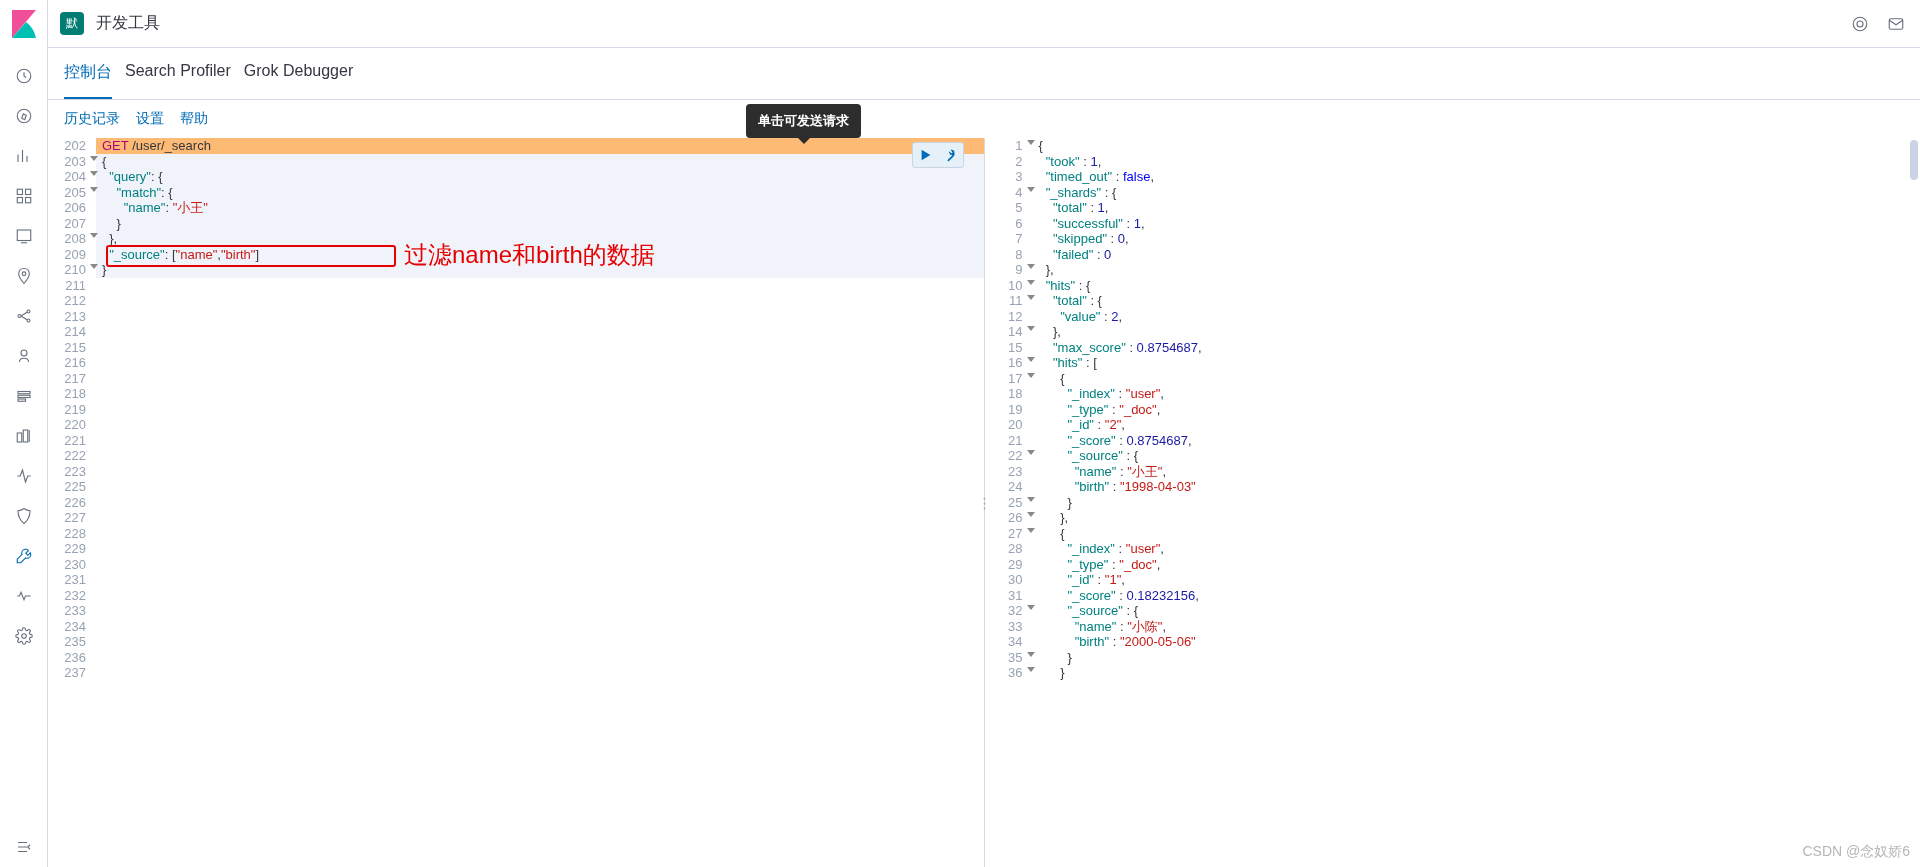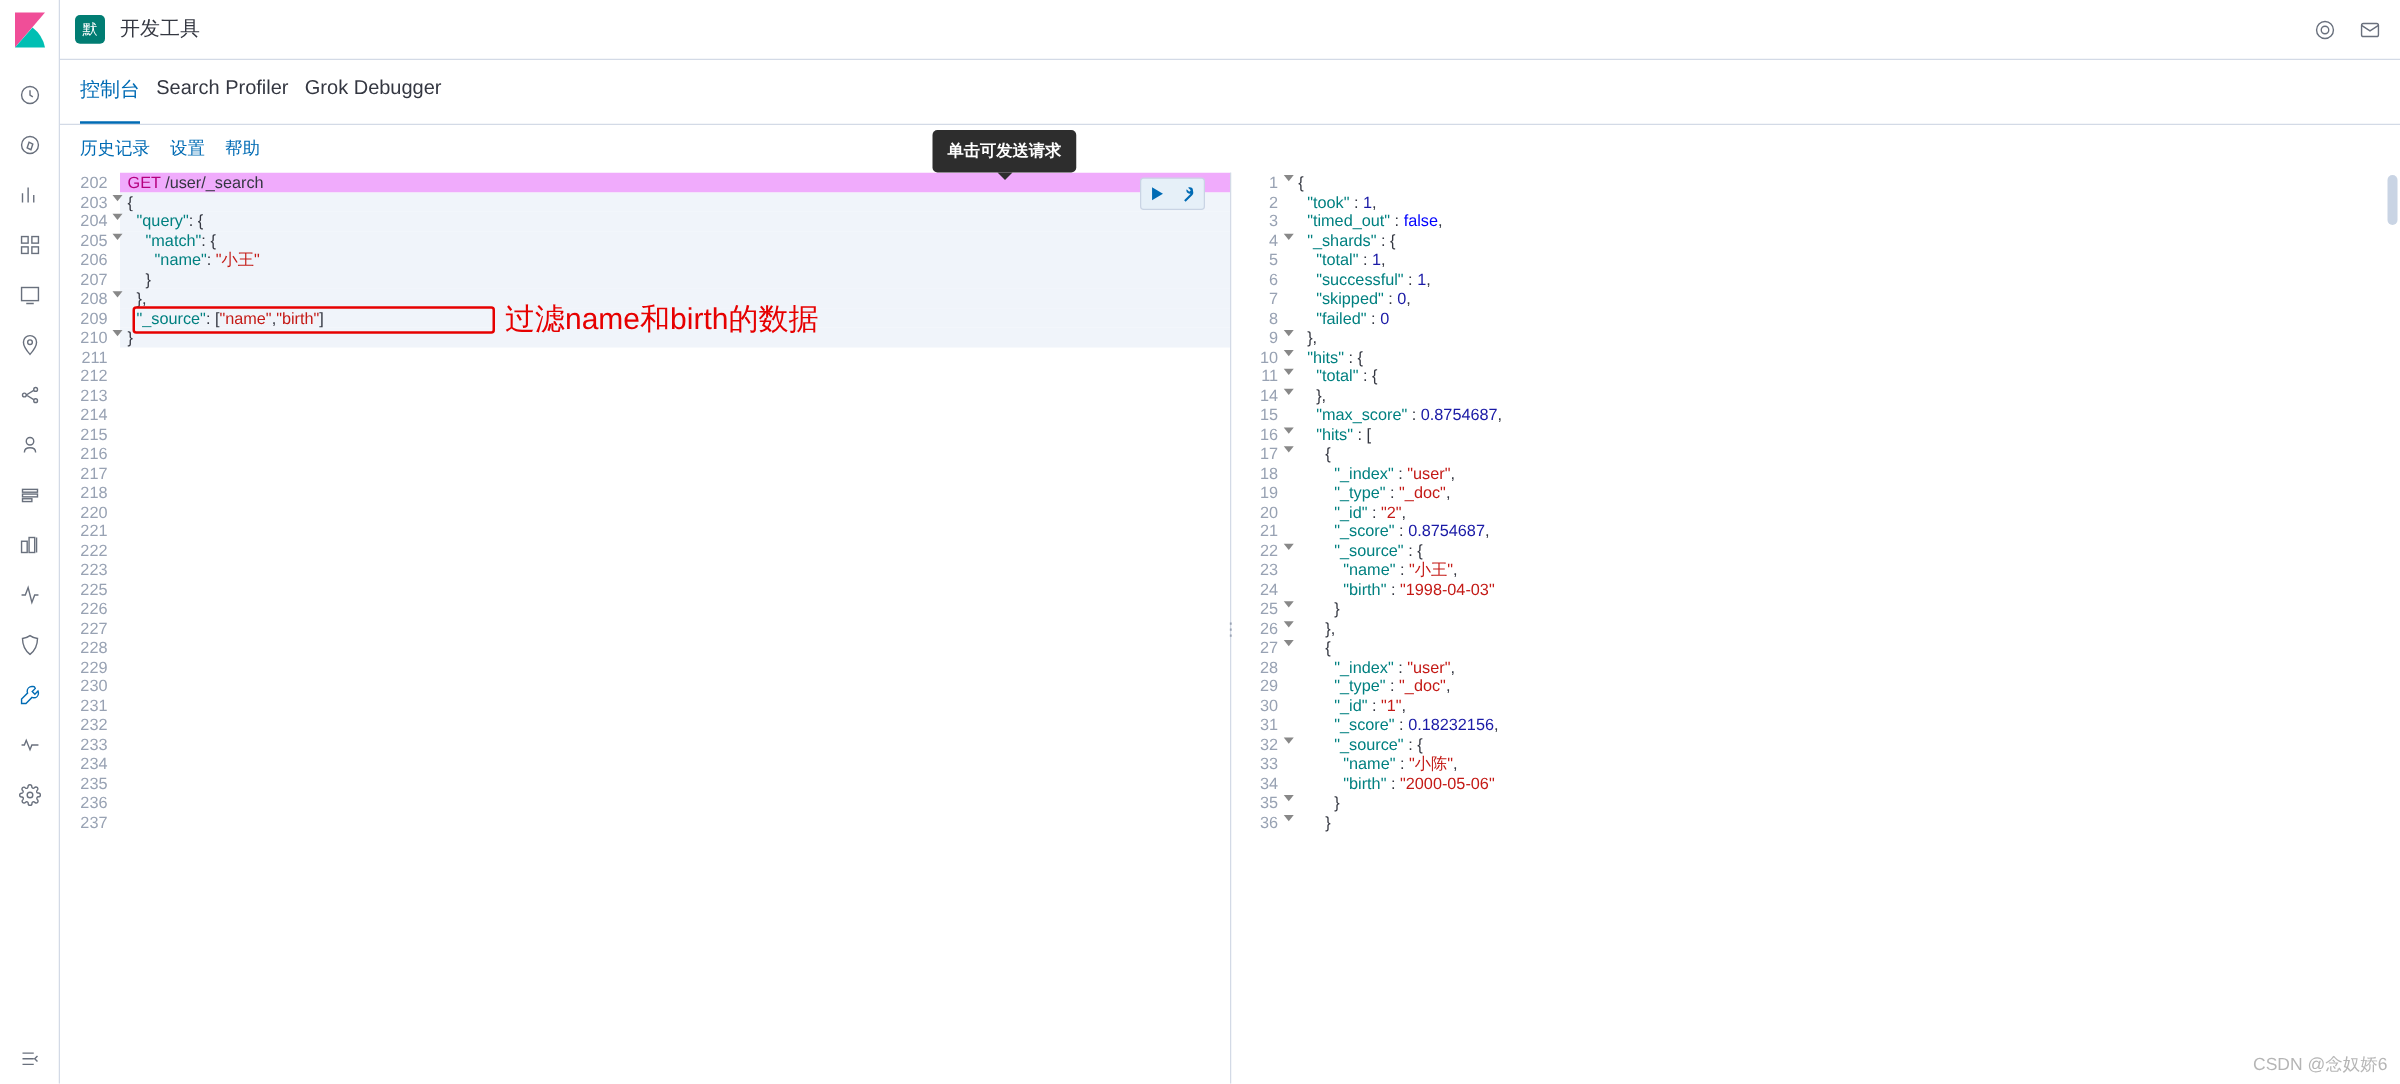--- a/index.html
+++ b/index.html
@@ -25,21 +25,21 @@
   .subbar span { cursor:pointer; }
   .panes {flex:1; display:flex; min-height:0; position:relative; }
   .editor-pane { flex:1; position:relative; border-right:1px solid #d3dae6; min-width:0;}
   .response-pane { flex:1; min-width:0; position:relative;}
   .gutter-drag { width:12px; display:flex;align-items:center;justify-content:center;color:#98a2b3;cursor:col-resize; position:absolute; left:-6px; top:50%; transform:translateY(-50%);}
   .editor { font-family: Liberation Sans, sans-serif; font-size:13px; line-height:15.5px; height:100%; overflow:auto;}
   .line { display:flex; white-space:pre; }
   .lineno { width:48px; text-align:right; padding-right:10px; color:#98a2b3; user-select:none; position:relative;}
   .fold { position:absolute; right:-2px; top:2px; width:0;height:0;border-left:4px solid transparent;border-right:4px solid transparent;border-top:5px solid #888;}
   .code { flex:1; padding-left:6px; }
-  .hl-first .code { background:#f0abfc; }
+  .hl-first .code { background:#fdba74; }
   .hl-rest .code { background:#f0f4fa; }
   .method { color:#b5007f; }
   .path { color:#343741; }
   .key { color:#008080; }
   .str { color:#c41a16; }
   .num { color:#1a1aa6; }
   .bool { color:#0000ff; }
   .punc { color:#343741; }
   .actions { position:absolute; top:4px; right:20px; display:flex; gap:2px; background:#e6f0f8;border:1px solid #c9d4e4;border-radius:3px;padding:2px;}
   .actions button { border:none;background:transparent;width:22px;height:20px;display:flex;align-items:center;justify-content:center;cursor:pointer;color:#006bb4;}
@@ -208,20 +208,21 @@
             <div class="line hl-rest"><div class="lineno">209</div><div class="code"><span class="punc">  </span><span class="key">"_source"</span><span class="punc">: [</span><span class="str">"name"</span><span class="punc">,</span><span class="str">"birth"</span><span class="punc">]</span></div></div>
             <div class="line hl-rest"><div class="lineno">210<span class="fold"></span></div><div class="code"><span class="punc">}</span></div></div>
             <div class="line "><div class="lineno">211</div><div class="code"></div></div>
             <div class="line "><div class="lineno">212</div><div class="code"></div></div>
             <div class="line "><div class="lineno">213</div><div class="code"></div></div>
             <div class="line "><div class="lineno">214</div><div class="code"></div></div>
             <div class="line "><div class="lineno">215</div><div class="code"></div></div>
             <div class="line "><div class="lineno">216</div><div class="code"></div></div>
             <div class="line "><div class="lineno">217</div><div class="code"></div></div>
             <div class="line "><div class="lineno">218</div><div class="code"></div></div>
+            <div class="line "><div class="lineno">219</div><div class="code"></div></div>
             <div class="line "><div class="lineno">220</div><div class="code"></div></div>
             <div class="line "><div class="lineno">221</div><div class="code"></div></div>
             <div class="line "><div class="lineno">222</div><div class="code"></div></div>
             <div class="line "><div class="lineno">223</div><div class="code"></div></div>
             <div class="line "><div class="lineno">225</div><div class="code"></div></div>
             <div class="line "><div class="lineno">226</div><div class="code"></div></div>
             <div class="line "><div class="lineno">227</div><div class="code"></div></div>
             <div class="line "><div class="lineno">228</div><div class="code"></div></div>
             <div class="line "><div class="lineno">229</div><div class="code"></div></div>
             <div class="line "><div class="lineno">230</div><div class="code"></div></div>
@@ -256,20 +257,21 @@
             <div class="line"><div class="lineno">2</div><div class="code"><span class="punc">  </span><span class="key">"took"</span><span class="punc"> : </span><span class="num">1</span><span class="punc">,</span></div></div>
             <div class="line"><div class="lineno">3</div><div class="code"><span class="punc">  </span><span class="key">"timed_out"</span><span class="punc"> : </span><span class="bool">false</span><span class="punc">,</span></div></div>
             <div class="line"><div class="lineno">4<span class="fold"></span></div><div class="code"><span class="punc">  </span><span class="key">"_shards"</span><span class="punc"> : {</span></div></div>
             <div class="line"><div class="lineno">5</div><div class="code"><span class="punc">    </span><span class="key">"total"</span><span class="punc"> : </span><span class="num">1</span><span class="punc">,</span></div></div>
             <div class="line"><div class="lineno">6</div><div class="code"><span class="punc">    </span><span class="key">"successful"</span><span class="punc"> : </span><span class="num">1</span><span class="punc">,</span></div></div>
             <div class="line"><div class="lineno">7</div><div class="code"><span class="punc">    </span><span class="key">"skipped"</span><span class="punc"> : </span><span class="num">0</span><span class="punc">,</span></div></div>
             <div class="line"><div class="lineno">8</div><div class="code"><span class="punc">    </span><span class="key">"failed"</span><span class="punc"> : </span><span class="num">0</span></div></div>
             <div class="line"><div class="lineno">9<span class="fold"></span></div><div class="code"><span class="punc">  },</span></div></div>
             <div class="line"><div class="lineno">10<span class="fold"></span></div><div class="code"><span class="punc">  </span><span class="key">"hits"</span><span class="punc"> : {</span></div></div>
             <div class="line"><div class="lineno">11<span class="fold"></span></div><div class="code"><span class="punc">    </span><span class="key">"total"</span><span class="punc"> : {</span></div></div>
+            <div class="line"><div class="lineno">12</div><div class="code"><span class="punc">      </span><span class="key">"value"</span><span class="punc"> : </span><span class="num">2</span><span class="punc">,</span></div></div>
             <div class="line"><div class="lineno">14<span class="fold"></span></div><div class="code"><span class="punc">    },</span></div></div>
             <div class="line"><div class="lineno">15</div><div class="code"><span class="punc">    </span><span class="key">"max_score"</span><span class="punc"> : </span><span class="num">0.8754687</span><span class="punc">,</span></div></div>
             <div class="line"><div class="lineno">16<span class="fold"></span></div><div class="code"><span class="punc">    </span><span class="key">"hits"</span><span class="punc"> : [</span></div></div>
             <div class="line"><div class="lineno">17<span class="fold"></span></div><div class="code"><span class="punc">      {</span></div></div>
             <div class="line"><div class="lineno">18</div><div class="code"><span class="punc">        </span><span class="key">"_index"</span><span class="punc"> : </span><span class="str">"user"</span><span class="punc">,</span></div></div>
             <div class="line"><div class="lineno">19</div><div class="code"><span class="punc">        </span><span class="key">"_type"</span><span class="punc"> : </span><span class="str">"_doc"</span><span class="punc">,</span></div></div>
             <div class="line"><div class="lineno">20</div><div class="code"><span class="punc">        </span><span class="key">"_id"</span><span class="punc"> : </span><span class="str">"2"</span><span class="punc">,</span></div></div>
             <div class="line"><div class="lineno">21</div><div class="code"><span class="punc">        </span><span class="key">"_score"</span><span class="punc"> : </span><span class="num">0.8754687</span><span class="punc">,</span></div></div>
             <div class="line"><div class="lineno">22<span class="fold"></span></div><div class="code"><span class="punc">        </span><span class="key">"_source"</span><span class="punc"> : {</span></div></div>
             <div class="line"><div class="lineno">23</div><div class="code"><span class="punc">          </span><span class="key">"name"</span><span class="punc"> : </span><span class="str">"小王"</span><span class="punc">,</span></div></div>

